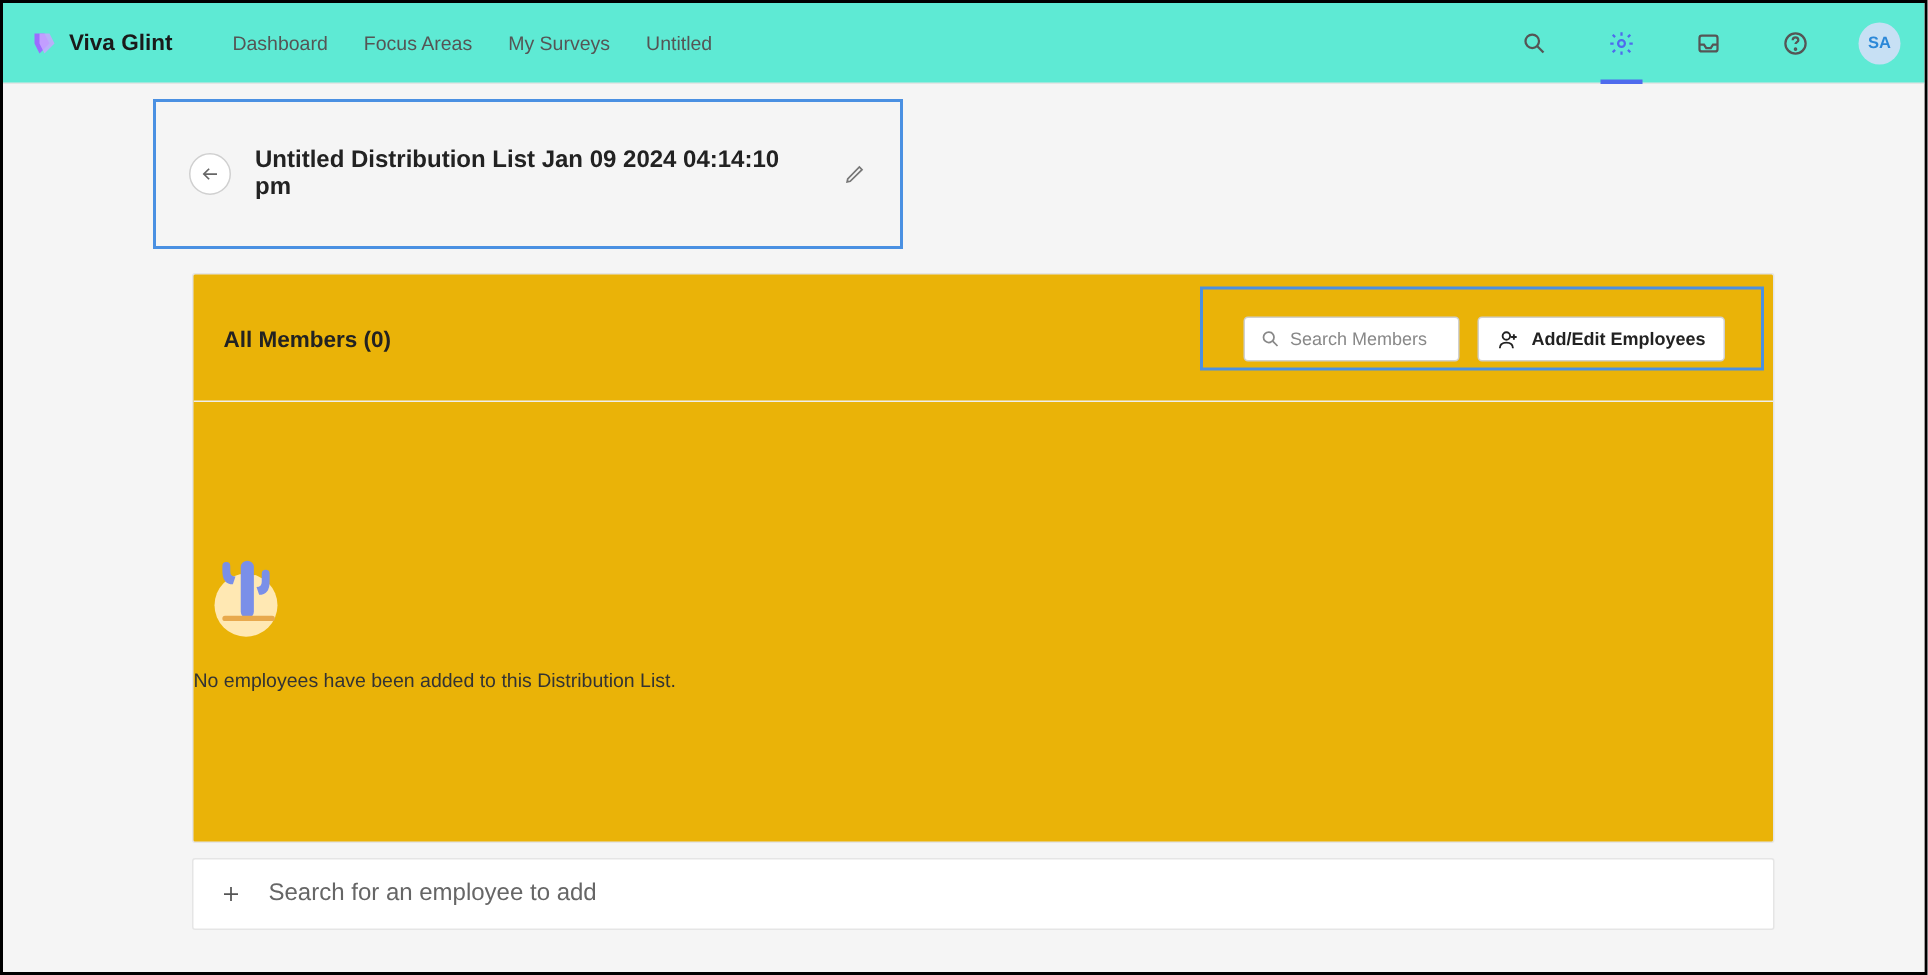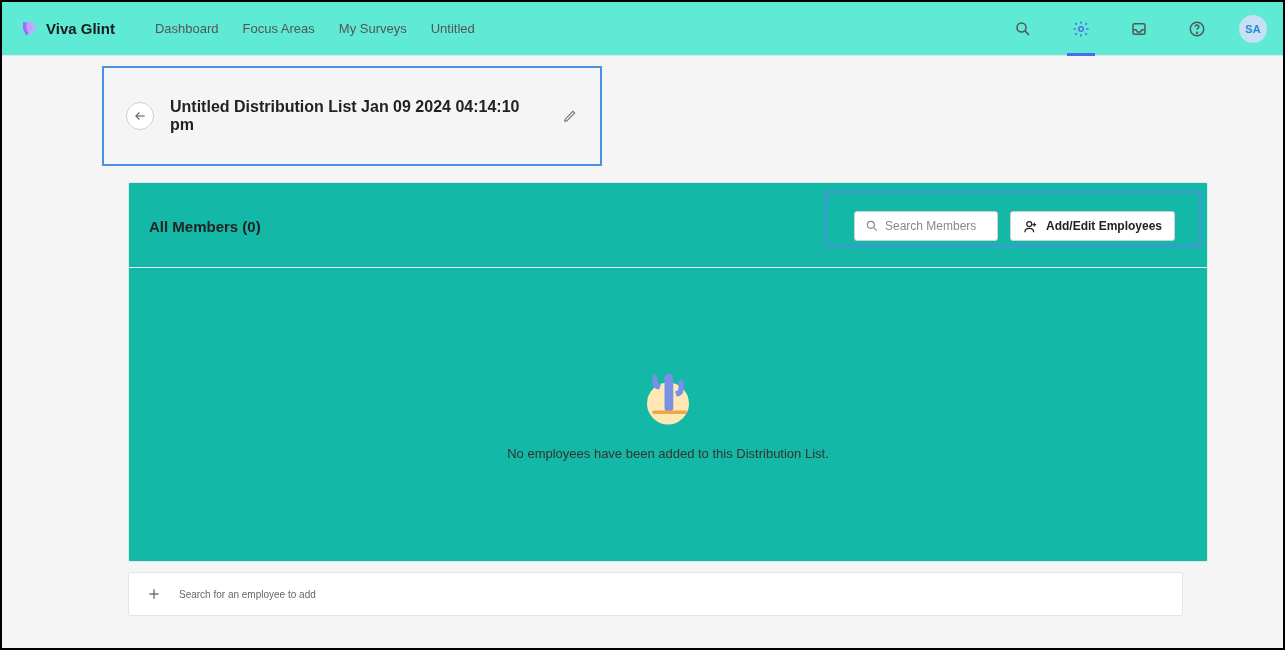--- a/index.html
+++ b/index.html
@@ -122,22 +122,22 @@
     .edit-title-btn {
       width: 20px;
       height: 20px;
       display: flex;
       align-items: center;
       justify-content: center;
       cursor: pointer;
       color: #777;
     }
     .main-card {
-      background: #14b8a6;
-      margin: 0 75px 10px 126px;
+      background: #eab308;
+      margin: 0 100px 10px 126px;
       border: 1px solid #e5e5e5;
       border-radius: 2px;
       overflow: hidden;
       position: relative;
     }
     .card-header {
       display: flex;
       align-items: center;
       padding: 18px 20px 16px;
       border-bottom: 1px solid #eee;
@@ -192,21 +192,21 @@
       padding: 6px 12px;
       height: 30px;
       font-size: 12px;
       font-weight: 600;
       color: #222;
       cursor: pointer;
     }
     .empty-state {
       display: flex;
       flex-direction: column;
-      align-items: center;
+      align-items: flex-start;
       justify-content: center;
       padding: 90px 0 100px;
     }
     .cactus {
       width: 70px;
       height: 70px;
       margin-bottom: 18px;
     }
     .empty-text {
       font-size: 13px;
@@ -216,21 +216,21 @@
       background: #fff;
       margin: 0 100px 0 126px;
       border: 1px solid #e5e5e5;
       border-radius: 2px;
       display: flex;
       align-items: center;
       gap: 18px;
       padding: 14px 18px;
     }
     .plus-icon { color: #555; }
-    .footer-text { font-size: 10px; color: #666; }
+    .footer-text { font-size: 16px; color: #666; }
     svg { display: block; }
   </style>
 </head>
 <body>
 
 <header class="app-header">
   <div class="brand">
     <span class="brand-logo">
       <svg viewBox="0 0 24 24" width="20" height="20">
         <path d="M6 4 L14 4 L18 12 L10 20 L6 12 Z" fill="#9b6dff"></path>

